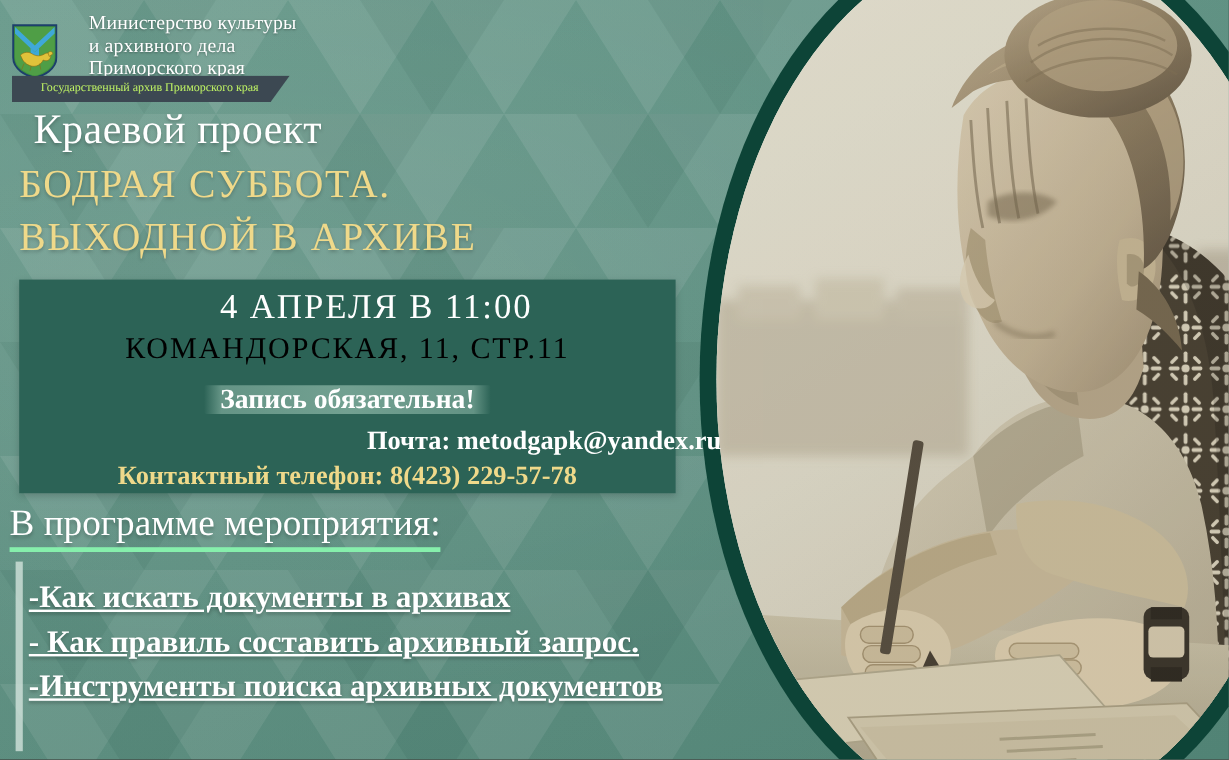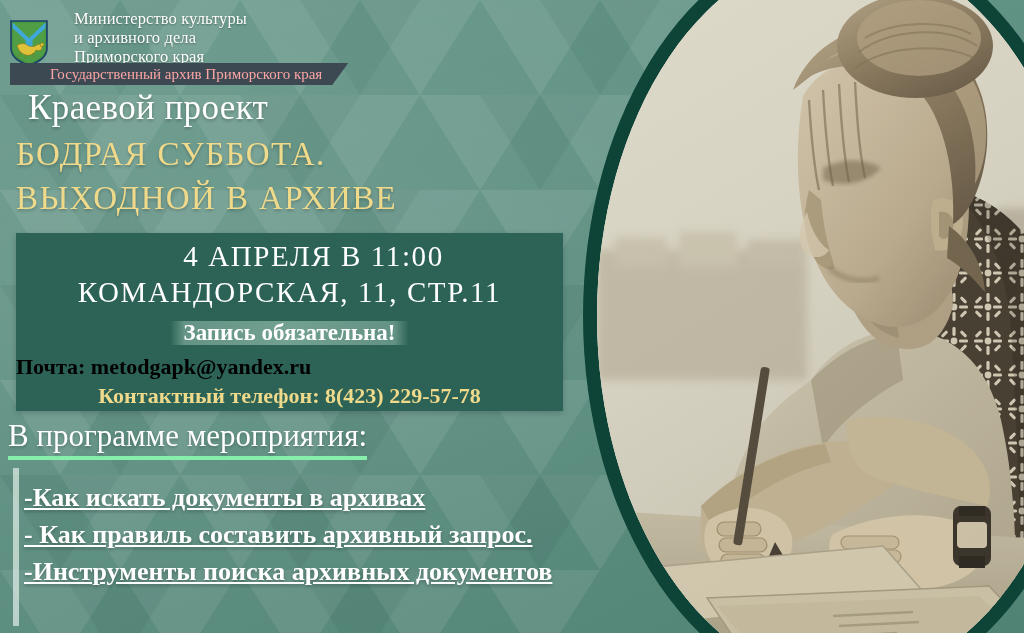--- a/index.html
+++ b/index.html
@@ -19,50 +19,50 @@
           linear-gradient(160deg, rgba(255,255,255,.05) 0%, rgba(0,0,0,.06) 100%);}
 
   
   .hdr{position:absolute;left:10px;top:8px;display:flex;align-items:flex-end;gap:26px;z-index:6;}
   .coa{width:38px;height:46px;flex:0 0 38px;}
   .minlines{color:#ffffff;font-size:16.5px;line-height:1.16;letter-spacing:.1px;
             text-shadow:0 1px 2px rgba(0,0,0,.35);padding-top:1px;}
   .minlines div{white-space:nowrap;}
 
   .ribbon{position:absolute;left:10px;top:63px;height:22px;z-index:6;
-          background:#3c4852;color:#fca5a5;font-size:15px;line-height:22px;
-          padding:0 26px 0 40px;white-space:nowrap;
+          background:#3c4852;color:#bef264;font-size:10px;line-height:22px;
+          padding:0 26px 0 24px;white-space:nowrap;
           clip-path:polygon(0 0,100% 0,calc(100% - 16px) 100%,0 100%);
           box-shadow:0 1px 2px rgba(0,0,0,.25);}
 
   
   .t1{position:absolute;left:16px;top:90px;z-index:6;color:#ffffff;
       font-size:35px;line-height:1;letter-spacing:.4px;
       text-shadow:0 2px 3px rgba(0,0,0,.25);margin-left:12px;}
   .t2{position:absolute;left:16px;top:138px;z-index:6;color:#efd98a;
       font-size:33px;line-height:1.02;letter-spacing:1.4px;
       text-shadow:0 2px 3px rgba(0,0,0,.22);}
   .t2 .ln{display:block;}
   .t2 .ln+.ln{margin-top:10px;}
 
   
   .panel{position:absolute;left:16px;top:233px;width:547px;height:178px;z-index:5;
          background:#2c6356;box-shadow:0 2px 6px rgba(0,0,0,.18);}
   .p-when{position:absolute;left:16px;top:242px;width:547px;z-index:6;text-align:center;
           color:#ffffff;font-size:29px;letter-spacing:1.6px;line-height:1;margin-left:24px;}
   .p-where{position:absolute;left:16px;top:278px;width:547px;z-index:6;text-align:center;
-           color:#ffffff;font-size:29px;letter-spacing:1.6px;line-height:1;}
+           color:#000000;font-size:25px;letter-spacing:1.6px;line-height:1;}
   .p-note-wrap{position:absolute;left:16px;top:318px;width:547px;z-index:6;text-align:center;}
   .p-note{position:relative;display:inline-block;color:#ffffff;font-weight:bold;
           font-size:23px;line-height:1.18;padding:1px 14px;}
   .p-note::before{content:"";position:absolute;left:0;right:0;top:3px;bottom:2px;
           background:linear-gradient(90deg,rgba(120,165,150,.0) 0%,rgba(120,165,150,.75) 6%,rgba(132,176,160,.8) 50%,rgba(120,165,150,.72) 94%,rgba(120,165,150,0) 100%);
           z-index:-1;border-radius:2px;}
-  .p-mail{position:absolute;left:16px;top:354px;width:547px;z-index:6;text-align:left;
-          color:#000000;font-weight:bold;font-size:22px;line-height:1.2;}
+  .p-mail{position:absolute;left:16px;top:354px;width:547px;z-index:6;text-align:right;
+          color:#ffffff;font-weight:bold;font-size:22px;line-height:1.2;padding-left:38px;}
   .p-phone{position:absolute;left:16px;top:383px;width:547px;z-index:6;text-align:center;
            color:#efd98a;font-weight:bold;font-size:22px;line-height:1.2;}
 
   
   .prog-h{position:absolute;left:8px;top:418px;z-index:6;color:#ffffff;
           font-size:31px;line-height:1.15;border-bottom:4px solid #86efac;
           padding-bottom:2px;text-shadow:0 2px 3px rgba(0,0,0,.22);}
   .vbar{position:absolute;left:13px;top:468px;width:6px;height:158px;z-index:5;
         background:rgba(222,235,228,.72);}
   .items{position:absolute;left:24px;top:480px;z-index:6;color:#ffffff;

